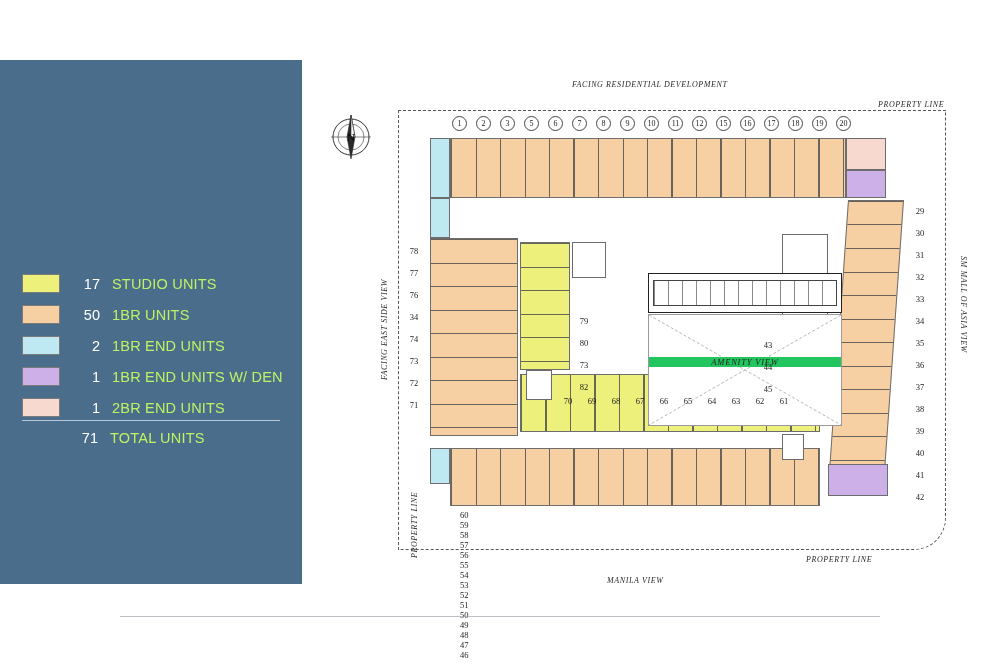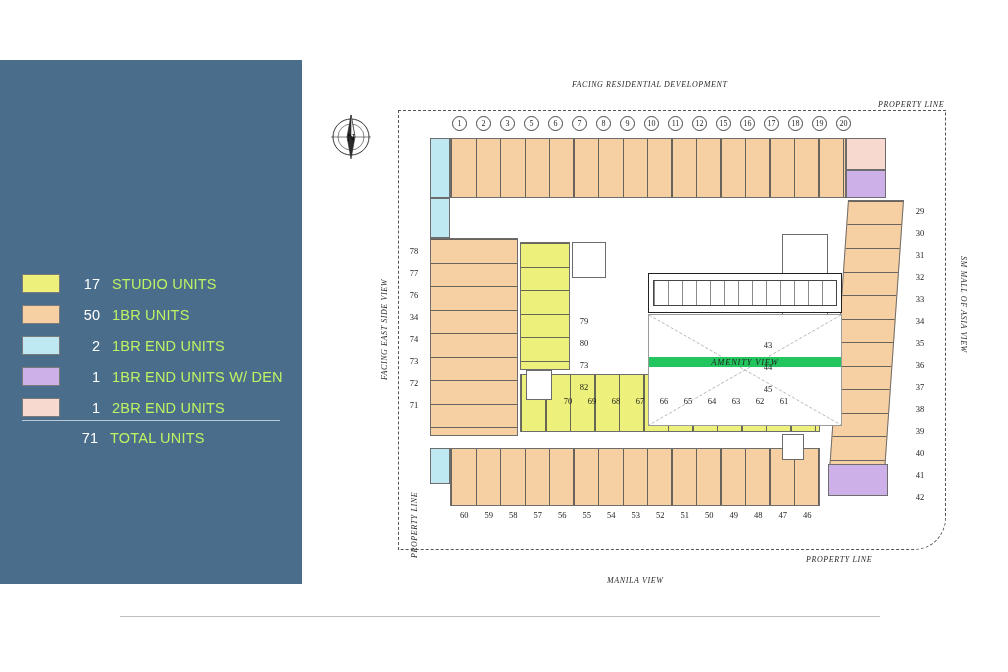--- a/index.html
+++ b/index.html
@@ -448,21 +448,21 @@
         <span class="num">38</span>
         <span class="num">39</span>
         <span class="num">40</span>
         <span class="num">41</span>
         <span class="num">42</span>
       </div>
 
       <div class="band c-1brend" style="left:0px; top:310px; width:20px; height:36px;"></div>
       <div class="band c-1br units-h" style="left:20px; top:310px; width:370px; height:58px;"></div>
 
-      <div class="num-row" style="left:22px; top:372px;">
+      <div class="num-row" style="left:22px; top:372px;flex-direction:column;">
         <span class="num" style="width:24.5px">60</span>
         <span class="num" style="width:24.5px">59</span>
         <span class="num" style="width:24.5px">58</span>
         <span class="num" style="width:24.5px">57</span>
         <span class="num" style="width:24.5px">56</span>
         <span class="num" style="width:24.5px">55</span>
         <span class="num" style="width:24.5px">54</span>
         <span class="num" style="width:24.5px">53</span>
         <span class="num" style="width:24.5px">52</span>
         <span class="num" style="width:24.5px">51</span>

